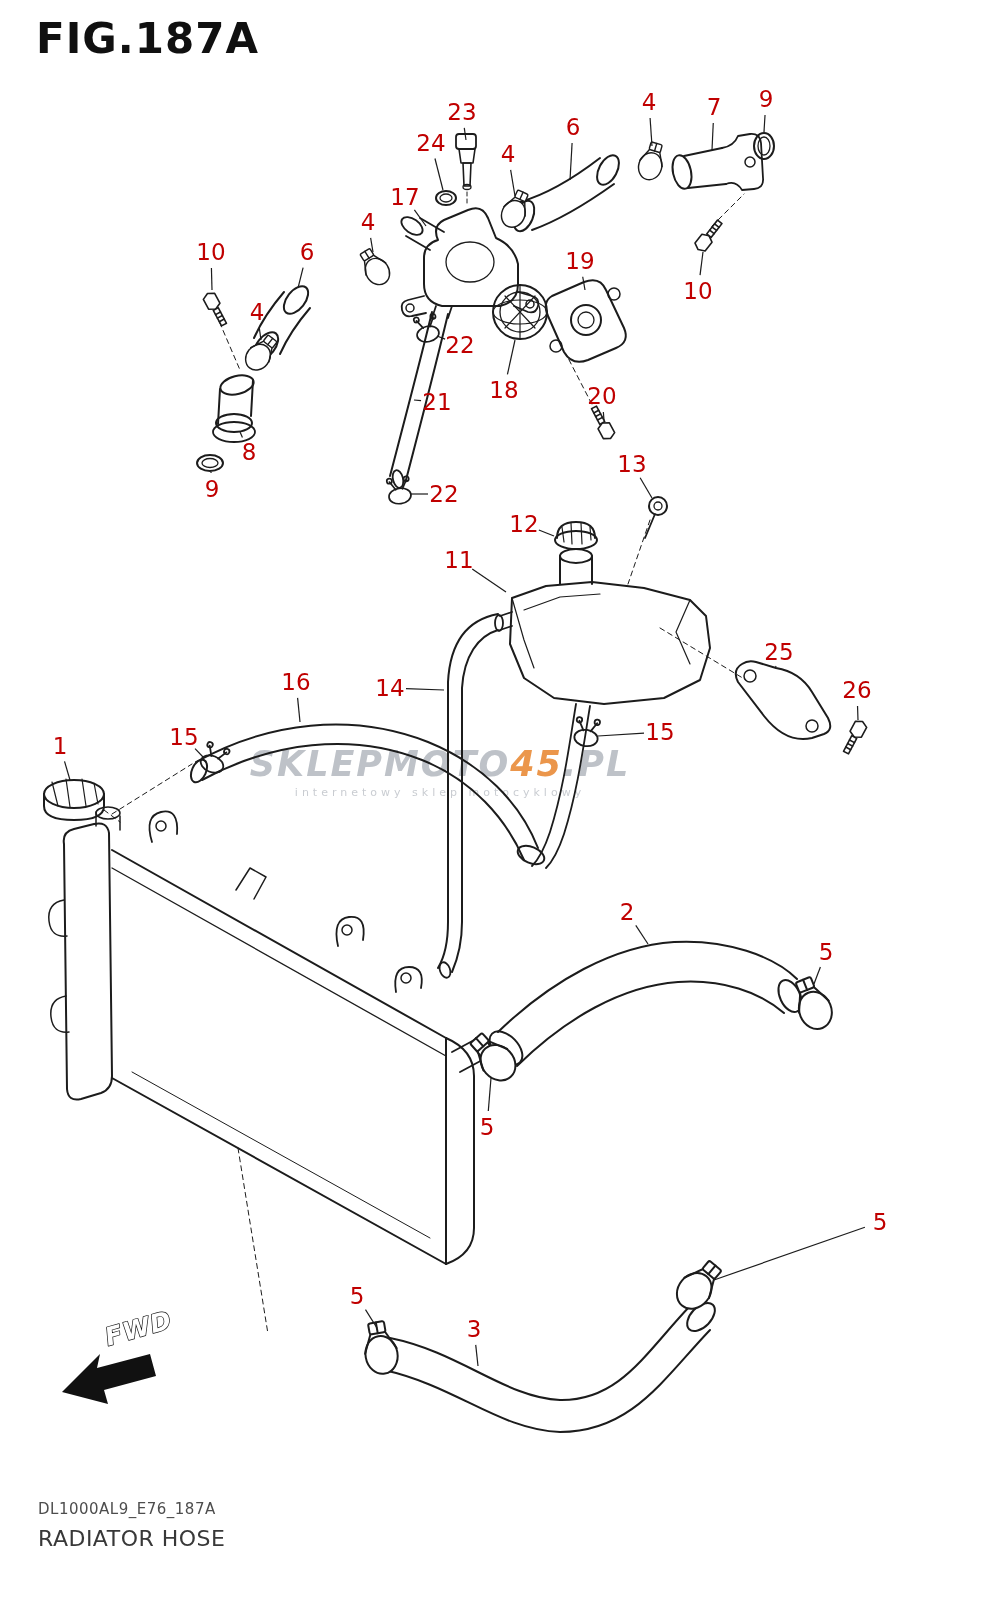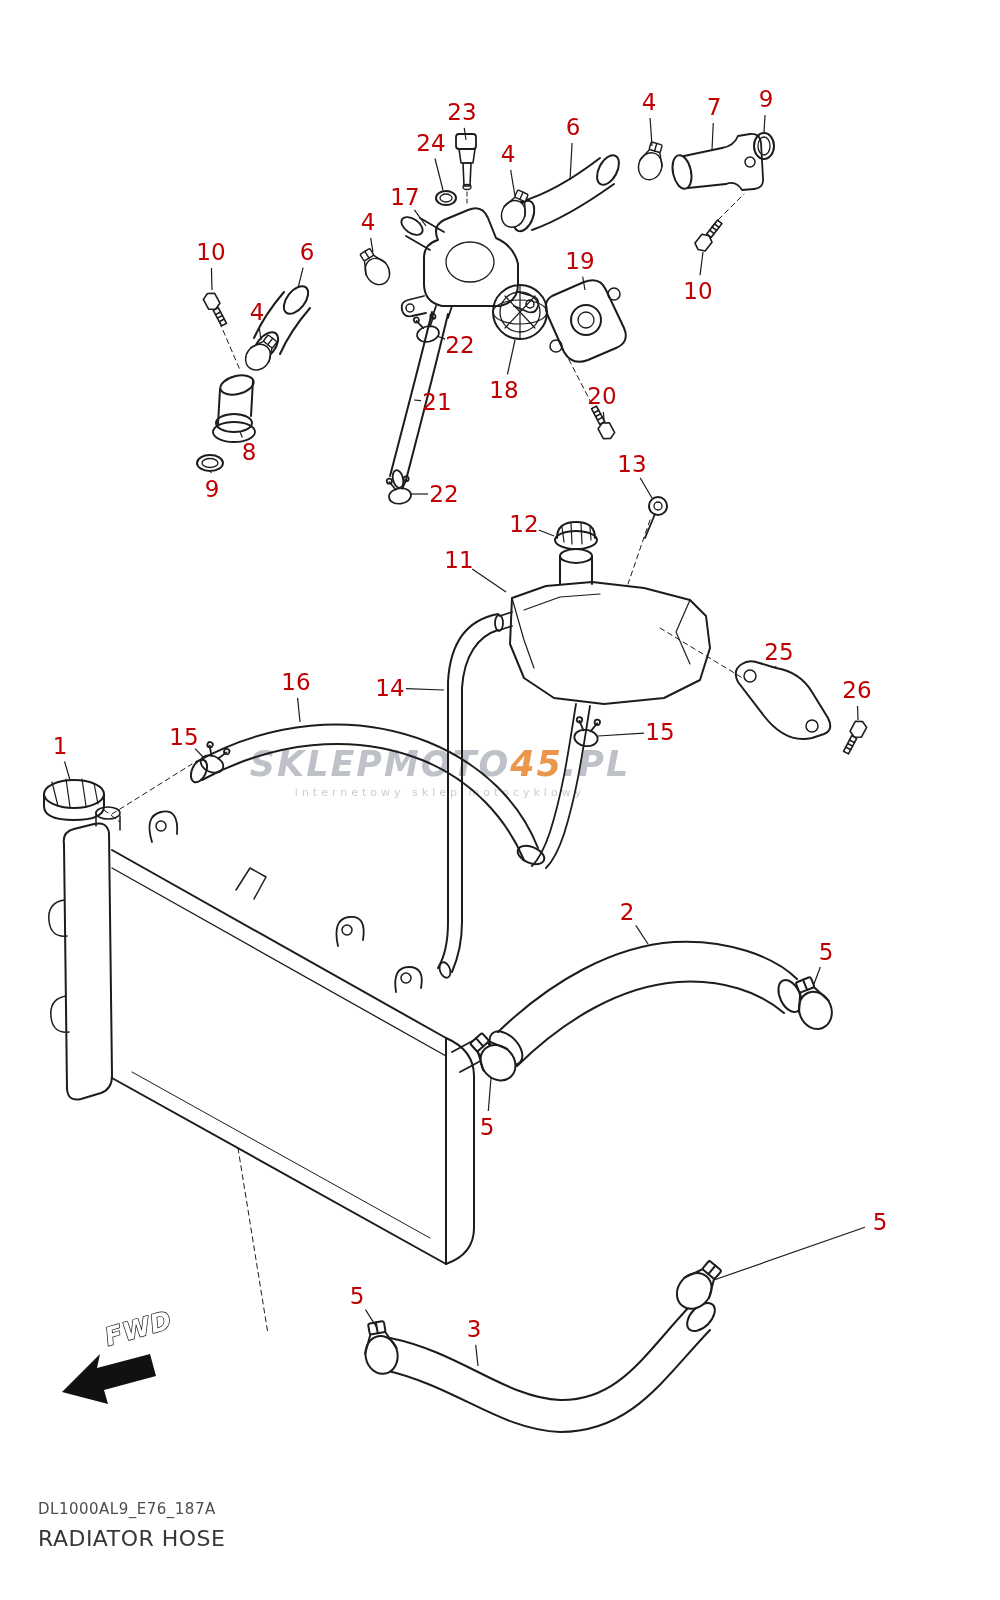--- a/index.html
+++ b/index.html
@@ -37,20 +37,21 @@
     font-family:"DejaVu Sans", sans-serif; font-style:italic; font-weight:bold;
     font-size:25px; fill:#ffffff; stroke:#111111; stroke-width:1.4px;
     paint-order:stroke; letter-spacing:1px;
   }
 </style>
 </head>
 <body>
 
 <div class="page">
 
+  <div class="fig-title">FIG.187A</div>
 
   <div class="watermark">
     <div class="wm-main"><span>SKLEPMOTO</span><span class="accent">45</span><span>.PL</span></div>
     <div class="wm-sub">internetowy sklep motocyklowy</div>
   </div>
 
   <svg id="diagram" viewBox="0 0 1000 1600" width="1000" height="1600" xmlns="http://www.w3.org/2000/svg">
     <defs>
       <g id="gclamp" fill="#ffffff" stroke="#1c1c1c" stroke-width="2">
         <ellipse cx="0" cy="9" rx="16" ry="19"></ellipse>

